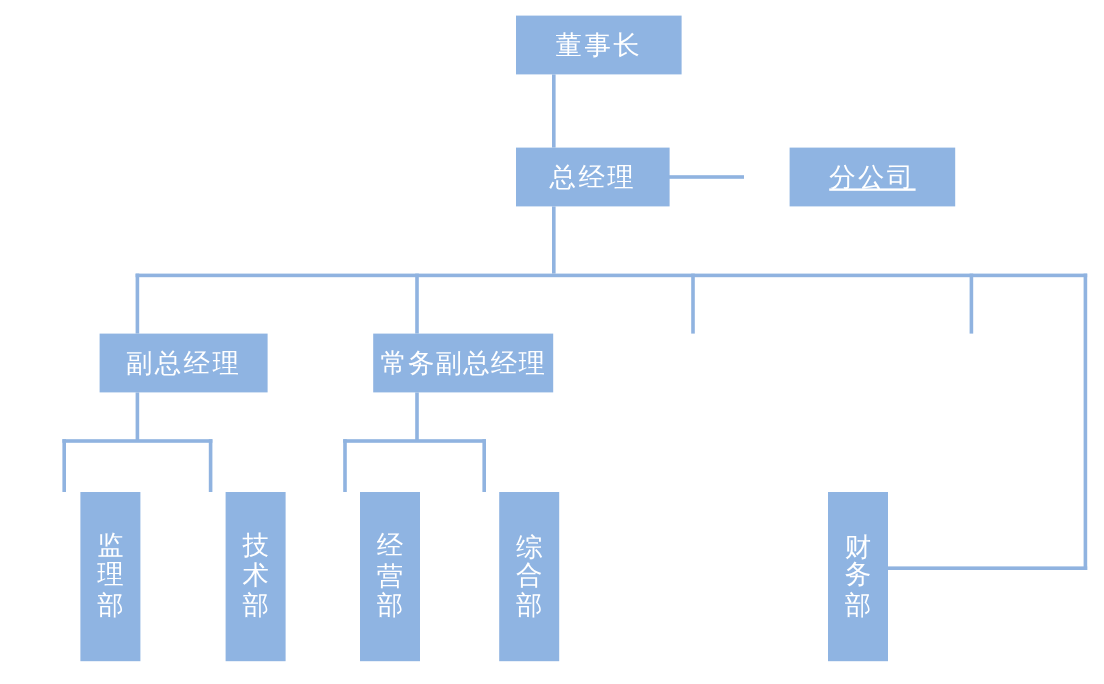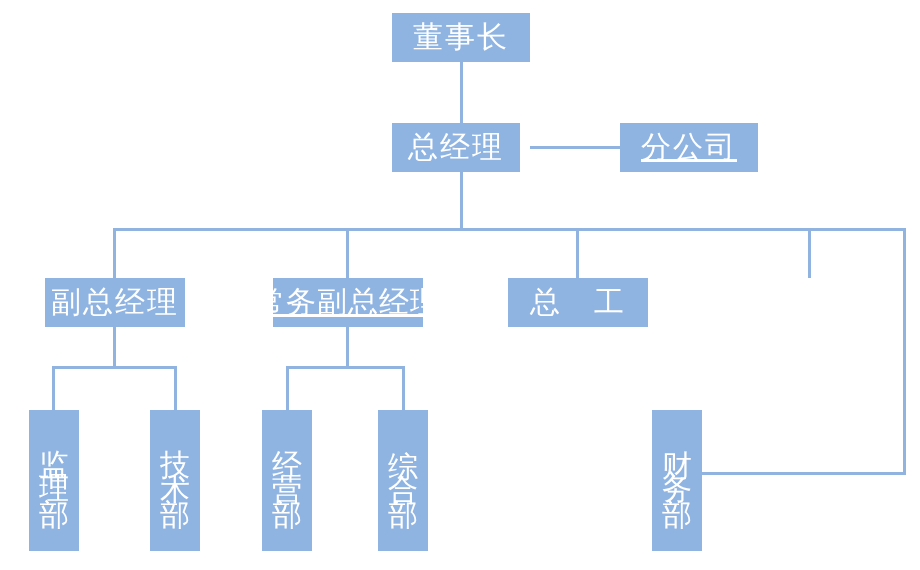--- a/index.html
+++ b/index.html
@@ -15,24 +15,25 @@
     background: #ffffff;
     overflow: hidden;
   }
   .node {
     position: absolute;
     background: var(--node-fill, #8FB4E2);
     color: var(--text, #ffffff);
     display: flex;
     align-items: center;
     justify-content: center;
-    font-size: 30px;
+    font-size: 22px;
     letter-spacing: 2px;
     white-space: pre;
     box-sizing: border-box;
+    margin-left: 38px;
   }
   .node.vertical {
     writing-mode: vertical-rl;
     text-orientation: upright;
     display: block;
     line-height: 50px;
     letter-spacing: 24px;
     padding-top: 16px;
     text-align: left;
   }
@@ -62,22 +63,21 @@
   <div class="conn" style="left:174px; top:366px; width:3px;   height:44px;"></div>
   <div class="conn" style="left:346px; top:327px; width:3px;   height:40px;"></div>
   <div class="conn" style="left:286px; top:366px; width:119px; height:3px;"></div>
   <div class="conn" style="left:286px; top:366px; width:3px;   height:44px;"></div>
   <div class="conn" style="left:402px; top:366px; width:3px;   height:44px;"></div>
 
   <div class="node" style="left:392px; top:13px;  width:138px; height:49px;">董事长</div>
   <div class="node" style="left:392px; top:123px; width:128px; height:49px;">总经理</div>
   <div class="node" style="left:620px; top:123px; width:138px; height:49px;text-decoration:underline;">分公司</div>
   <div class="node" style="left:45px;  top:278px; width:140px; height:49px;">副总经理</div>
-  <div class="node" style="left:273px; top:278px; width:150px; height:49px; letter-spacing:1px;text-decoration:underline;">常务副总经理</div>
-  <div class="node" style="left:508px; top:278px; width:140px; height:49px;">总　工</div>
+  <div class="node" style="left:273px; top:278px; width:150px; height:49px; letter-spacing:1px;">常务副总经理</div>
 
   <div class="node vertical" style="left:29px;  top:410px; width:50px; height:141px;">监理部</div>
   <div class="node vertical" style="left:150px; top:410px; width:50px; height:141px;">技术部</div>
   <div class="node vertical" style="left:262px; top:410px; width:50px; height:141px;">经营部</div>
   <div class="node vertical" style="left:378px; top:410px; width:50px; height:141px;">综合部</div>
   <div class="node vertical" style="left:652px; top:410px; width:50px; height:141px;">财务部</div>
 
 </div>
 
 </body></html>

